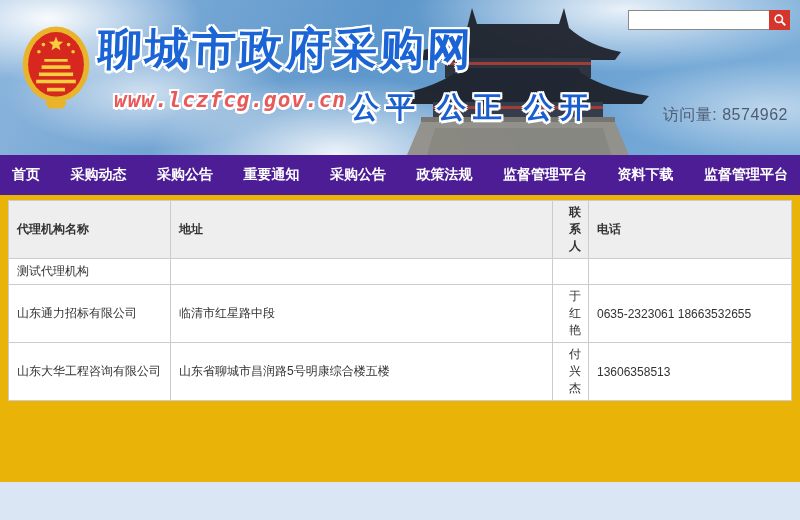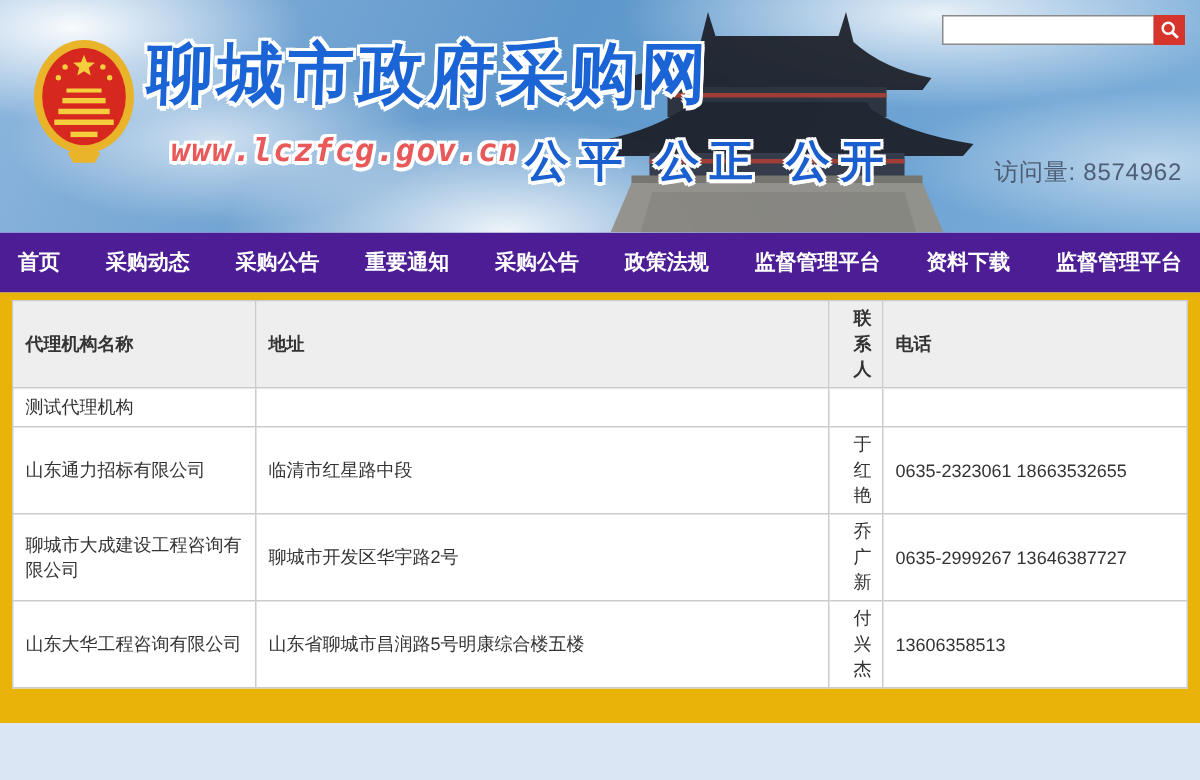--- a/index.html
+++ b/index.html
@@ -169,26 +169,20 @@
           <td class="col-contact"></td>
           <td></td>
         </tr>
         <tr>
           <td>山东通力招标有限公司</td>
           <td>临清市红星路中段</td>
           <td class="col-contact">于红艳</td>
           <td>0635-2323061 18663532655</td>
         </tr>
         <tr>
-          <td>聊城市大成建设工程咨询有限公司</td>
-          <td>聊城市开发区华宇路2号</td>
-          <td class="col-contact">乔广新</td>
-          <td>0635-2999267 13646387727</td>
-        </tr>
-        <tr>
           <td>山东大华工程咨询有限公司</td>
           <td>山东省聊城市昌润路5号明康综合楼五楼</td>
           <td class="col-contact">付兴杰</td>
           <td>13606358513</td>
         </tr>
       </tbody>
   </table>
 </main>
 
 </body></html>

